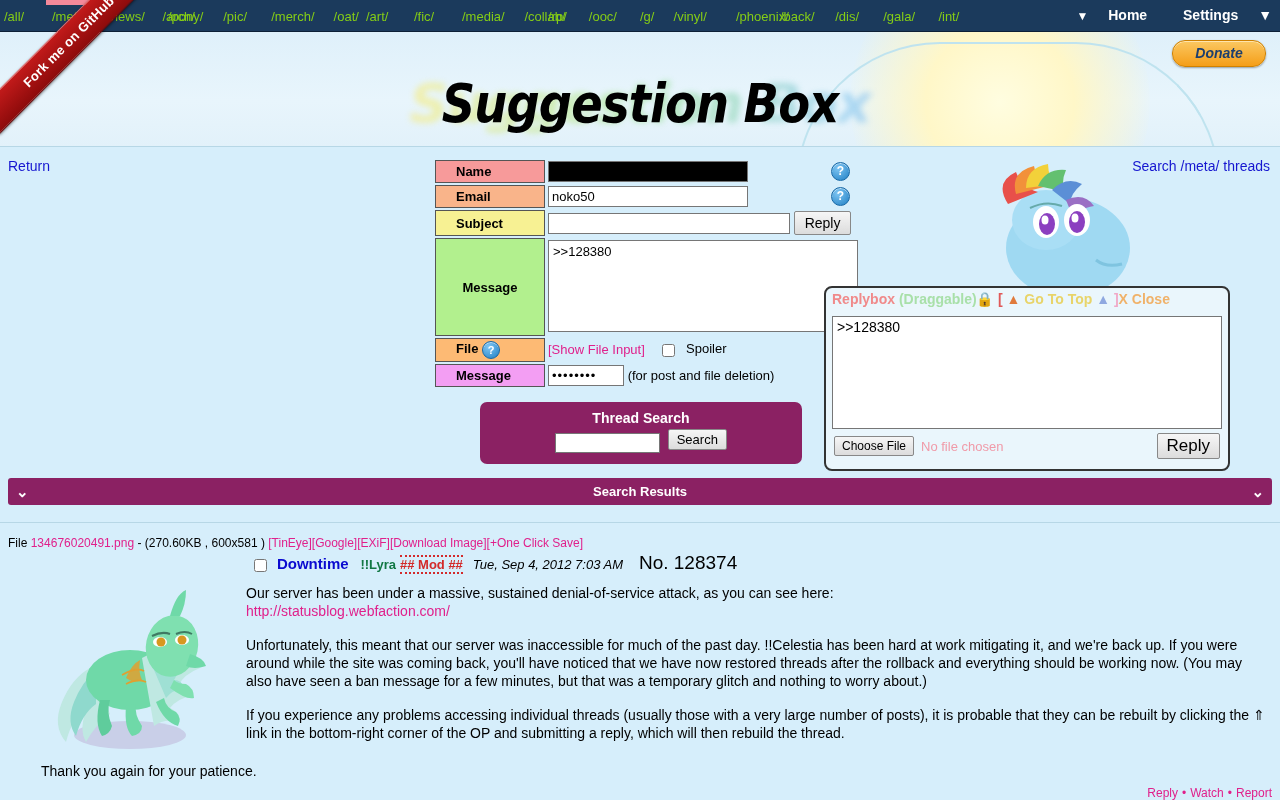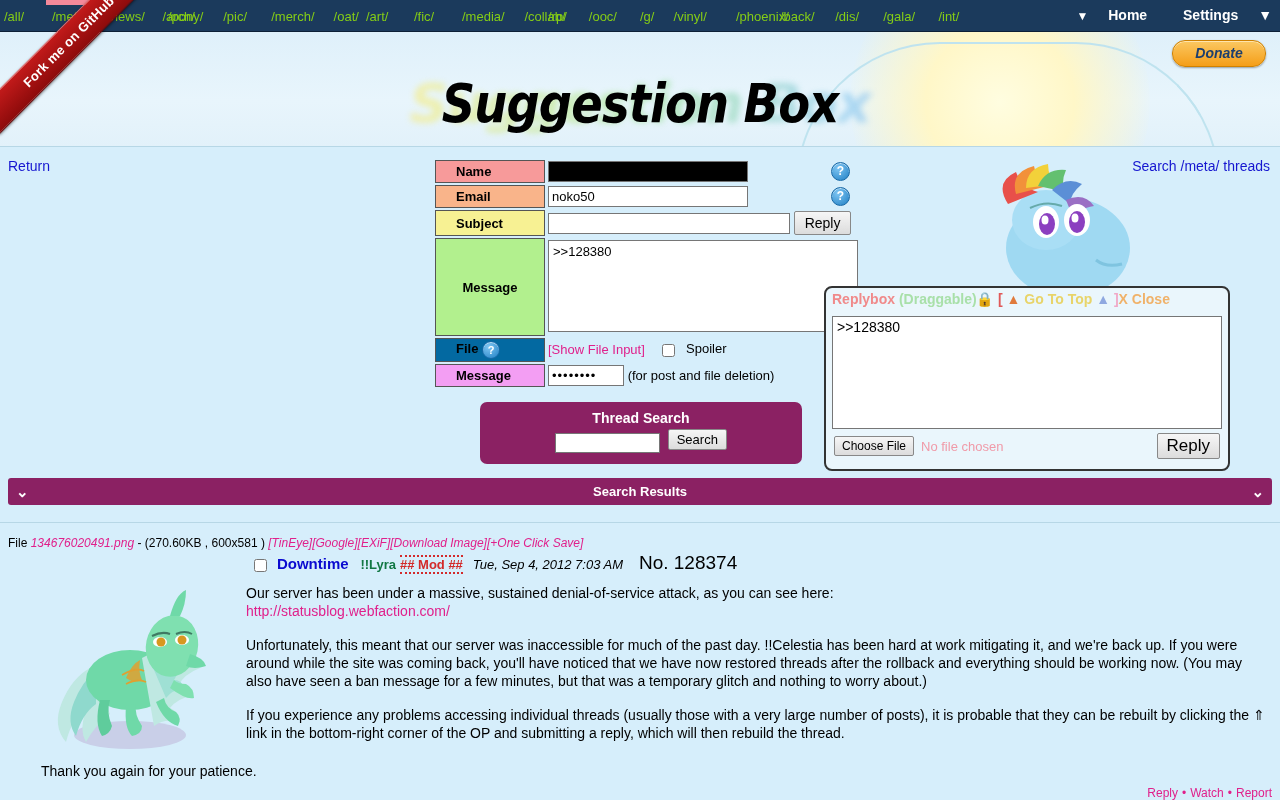--- a/index.html
+++ b/index.html
@@ -91,21 +91,21 @@
   #postform{position:absolute;left:433px;top:158px;z-index:25;}
   table.pform{border-collapse:separate;border-spacing:2px;}
   td.lbl{
     width:68px;text-align:left;font-weight:bold;font-size:13px;
     border:1px solid #555;padding:2px 20px;color:#000;
   }
   td.lbl.name{background:#f79a9a;}
   td.lbl.email{background:#f9b48a;}
   td.lbl.subject{background:#f7f193;}
   td.lbl.message{background:#b2f08e;vertical-align:middle;text-align:center;height:92px;margin-top:36px;}
-  td.lbl.file{background:#0369a1;margin-top:47px;}
+  td.lbl.file{background:#fdba74;margin-top:47px;}
   td.lbl.password{background:#f39ef3;}
   input.f{
     font-family:"Liberation Sans",sans-serif;font-size:13px;
     border:1px solid #767676;padding:2px 3px;box-sizing:border-box;height:21px;
     background:#fff;
   }
   #nameinput{width:200px;background:#000;color:#000;}
   #emailinput{width:200px;}
   #subjectinput{width:242px;}
   #msgbox{
@@ -165,21 +165,21 @@
     background:#8b2163;color:#fff;font-weight:bold;font-size:13px;
     text-align:center;line-height:27px;border-radius:3px;
   }
   #resbar .chev{position:absolute;top:0;font-size:15px;cursor:pointer;}
   #resbar .chev.l{left:8px;}
   #resbar .chev.r{right:8px;}
   #res-rule{position:absolute;left:0;top:522px;width:1280px;height:1px;background:#b7d7e6;}
 
   
   #fileline{position:absolute;left:8px;top:536px;font-size:12px;color:#000;}
-  #fileline a{color:#e0208b;text-decoration:none;font-style:italic;}
+  #fileline a{color:#e0208b;text-decoration:none;}
   #fileline .fname{color:#e0208b;}
 
   #thumb{position:absolute;left:30px;top:570px;width:200px;height:210px;}
 
   #posthead{position:absolute;left:250px;top:552px;white-space:nowrap;font-size:14px;}
   #postcb{vertical-align:middle;margin-right:6px;}
   .p-subject{color:#0a0ad0;font-weight:bold;font-size:15px;}
   .p-name{color:#117743;font-weight:bold;font-size:13px;margin-left:8px;}
   .p-mod{color:#d32a2a;font-weight:bold;font-size:13px;border-bottom:2px dotted #d32a2a;border-top:2px dotted #d32a2a;}
   .p-date{font-style:italic;font-size:13px;margin-left:6px;}

